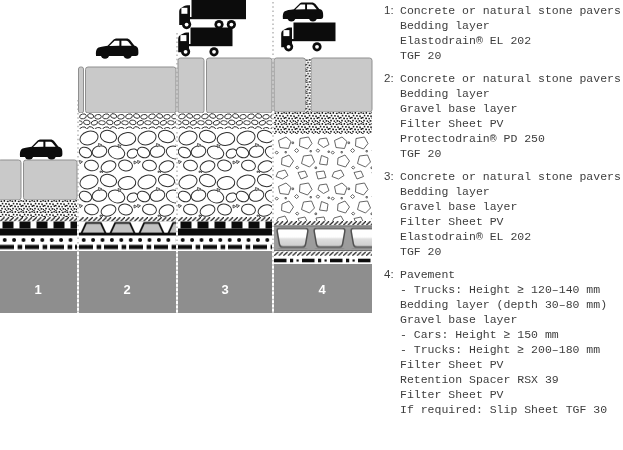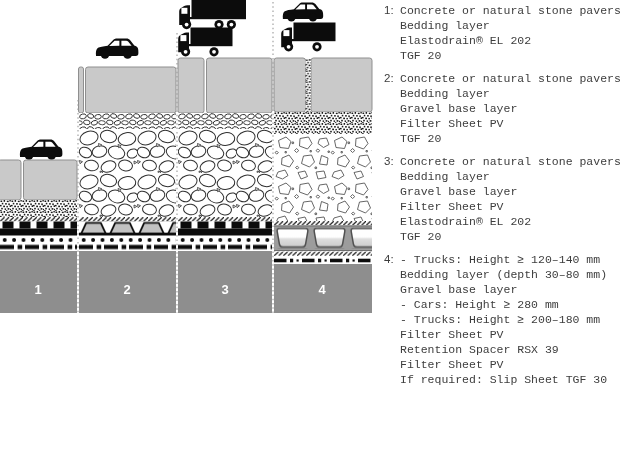--- a/index.html
+++ b/index.html
@@ -270,41 +270,43 @@
           <div class="legend-line">TGF 20</div>
         </div>
   </div>
   <div class="legend-item">
     <div class="legend-num">2:</div>
     <div class="legend-lines">
           <div class="legend-line">Concrete or natural stone pavers</div>
           <div class="legend-line">Bedding layer</div>
           <div class="legend-line">Gravel base layer</div>
           <div class="legend-line">Filter Sheet PV</div>
+          <div class="legend-line">Protectodrain® PD 250</div>
           <div class="legend-line">TGF 20</div>
         </div>
   </div>
   <div class="legend-item">
     <div class="legend-num">3:</div>
     <div class="legend-lines">
           <div class="legend-line">Concrete or natural stone pavers</div>
           <div class="legend-line">Bedding layer</div>
           <div class="legend-line">Gravel base layer</div>
           <div class="legend-line">Filter Sheet PV</div>
           <div class="legend-line">Elastodrain® EL 202</div>
           <div class="legend-line">TGF 20</div>
         </div>
   </div>
   <div class="legend-item">
     <div class="legend-num">4:</div>
     <div class="legend-lines">
+          <div class="legend-line">Pavement</div>
           <div class="legend-line">- Trucks: Height ≥ 120–140 mm</div>
           <div class="legend-line">Bedding layer (depth 30–80 mm)</div>
           <div class="legend-line">Gravel base layer</div>
-          <div class="legend-line">- Cars: Height ≥ 280 mm</div>
+          <div class="legend-line">- Cars: Height ≥ 150 mm</div>
           <div class="legend-line">- Trucks: Height ≥ 200–180 mm</div>
           <div class="legend-line">Filter Sheet PV</div>
           <div class="legend-line">Retention Spacer RSX 39</div>
           <div class="legend-line">Filter Sheet PV</div>
           <div class="legend-line">If required: Slip Sheet TGF 30</div>
         </div>
   </div>
 </div>
 
 </div>

